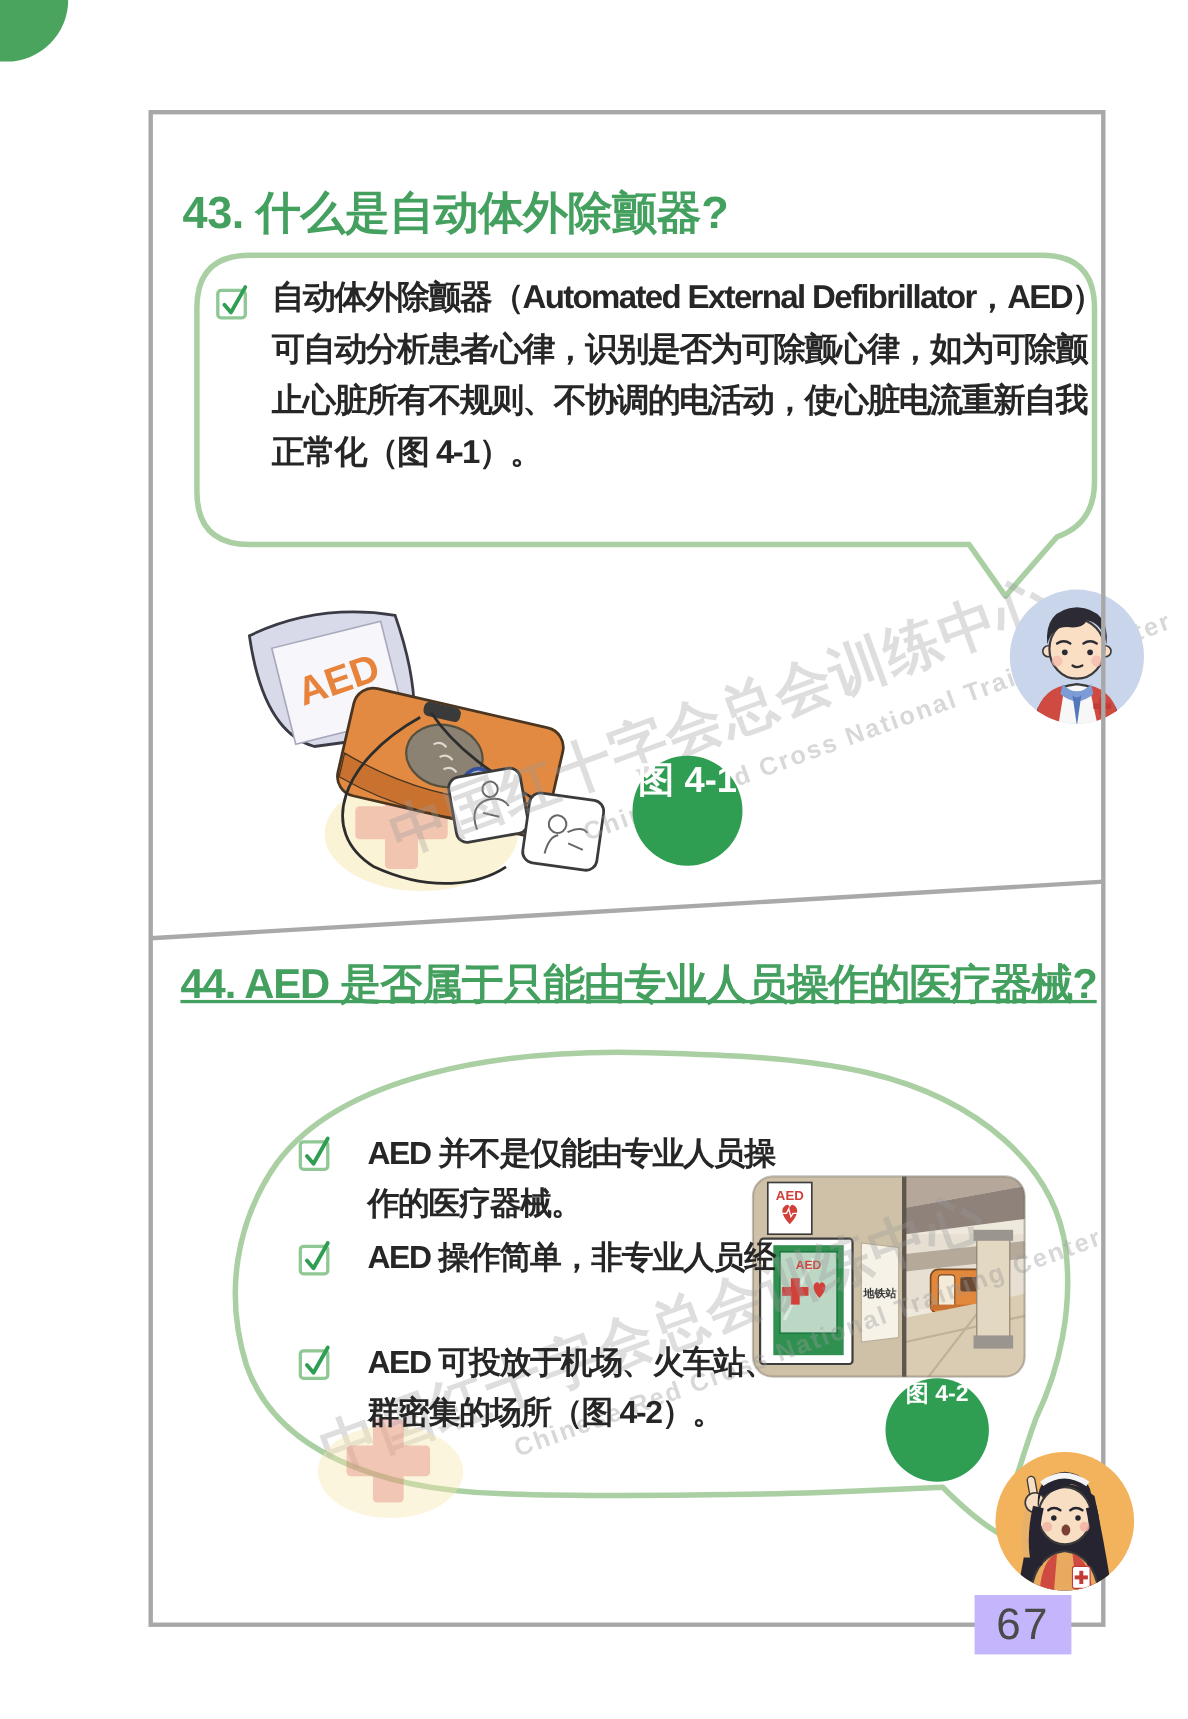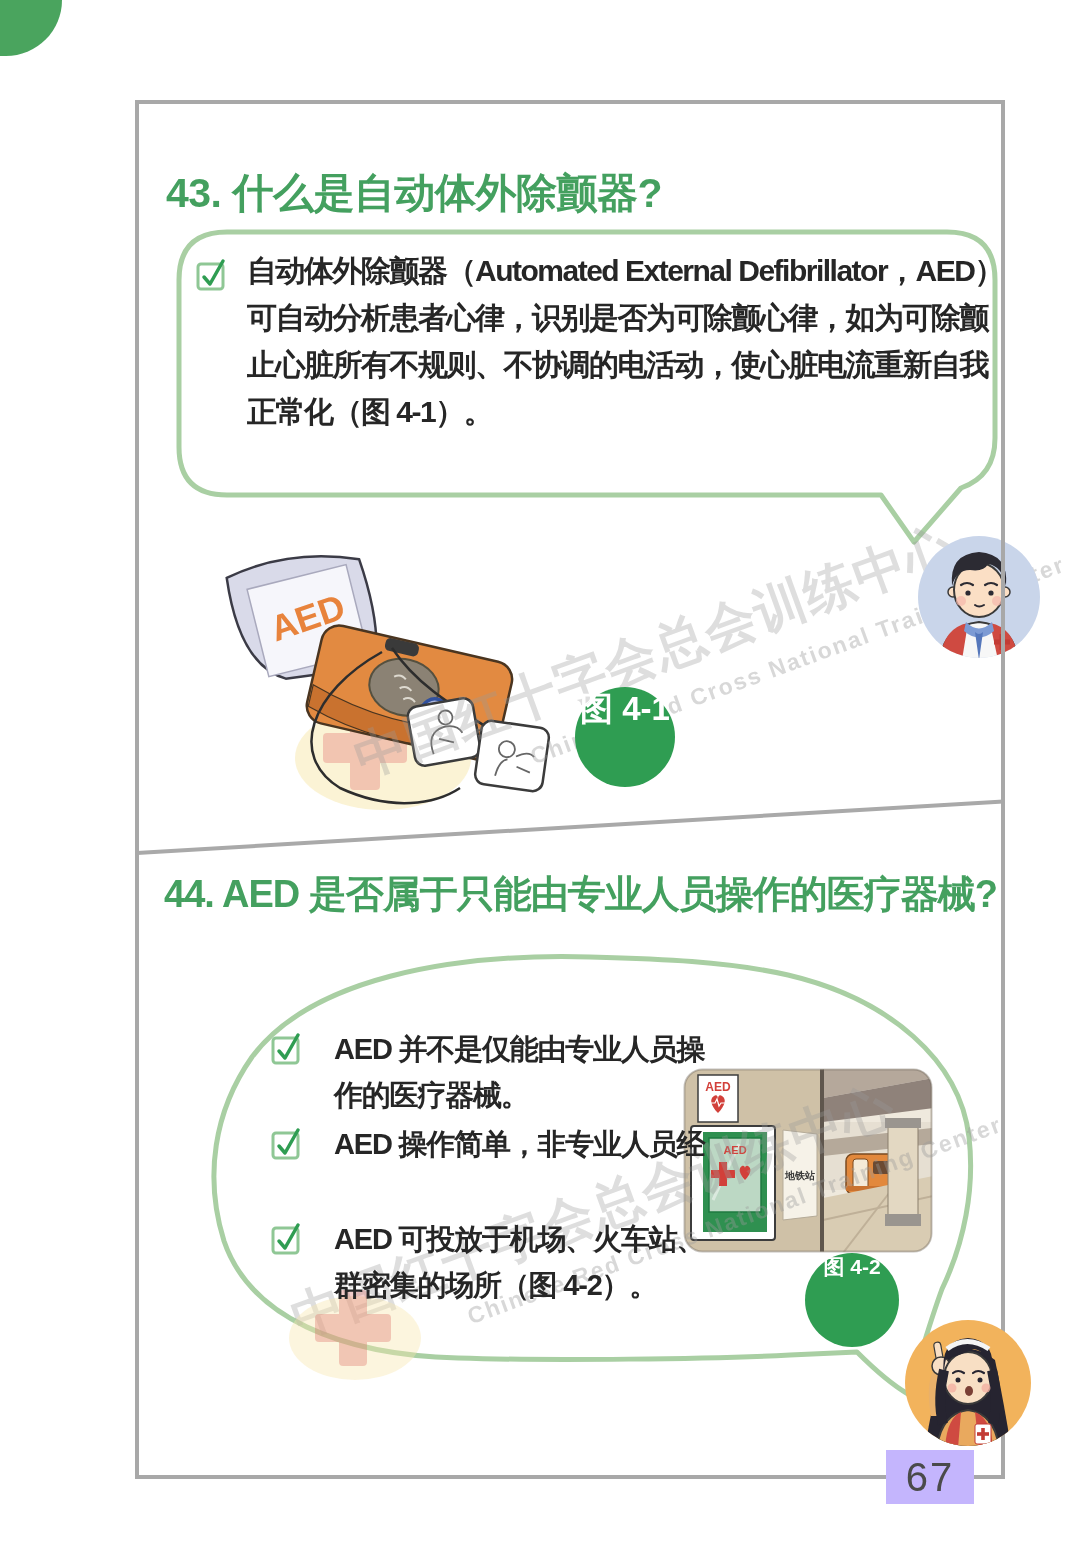--- a/index.html
+++ b/index.html
@@ -6,21 +6,21 @@
   .page{position:relative;width:1080px;height:1563px;background:#ffffff;overflow:hidden;
         font-family:"Liberation Sans","DejaVu Sans",sans-serif;}
   
   .corner{position:absolute;left:0;top:0;width:62px;height:56px;background:#4aa45e;
           border-bottom-right-radius:58px;z-index:2;}
   
   .frame{position:absolute;left:135px;top:100px;width:870px;height:1379px;
          border:4px solid #a8a8a8;box-sizing:border-box;z-index:5;pointer-events:none;}
   .qtitle{position:absolute;color:#44a05f;font-weight:bold;white-space:nowrap;z-index:4;}
   .t43{left:166px;top:166px;font-size:41px;letter-spacing:-0.5px;}
-  .t44{left:164px;top:869px;font-size:38px;letter-spacing:-1px;}
+  .t44{left:164px;top:869px;font-size:38px;letter-spacing:-1px;text-decoration:underline;}
   .bubble-svg{position:absolute;z-index:2;}
   .b1{left:175px;top:228px;}
   .b2{left:190px;top:945px;}
   .para{position:absolute;left:247px;top:247px;width:770px;z-index:4;}
   .para .ln{height:47px;line-height:47px;font-size:30px;font-weight:bold;color:#262626;
             letter-spacing:-1.5px;white-space:nowrap;}
   .checkbox{position:absolute;width:32px;height:34px;z-index:4;}
   .cb1{left:196px;top:258px;}
   .cbi1{left:271px;top:1032px;}
   .cbi2{left:271px;top:1127px;}

